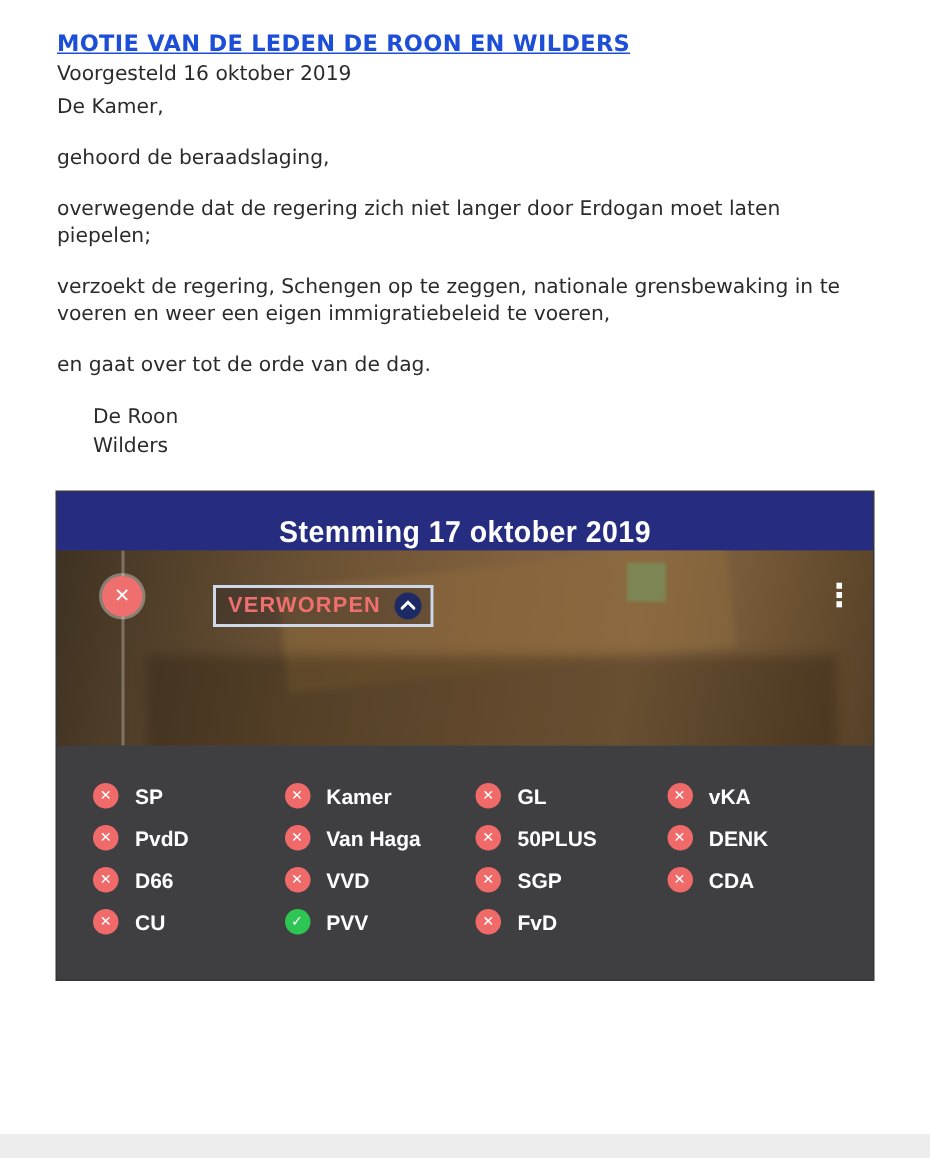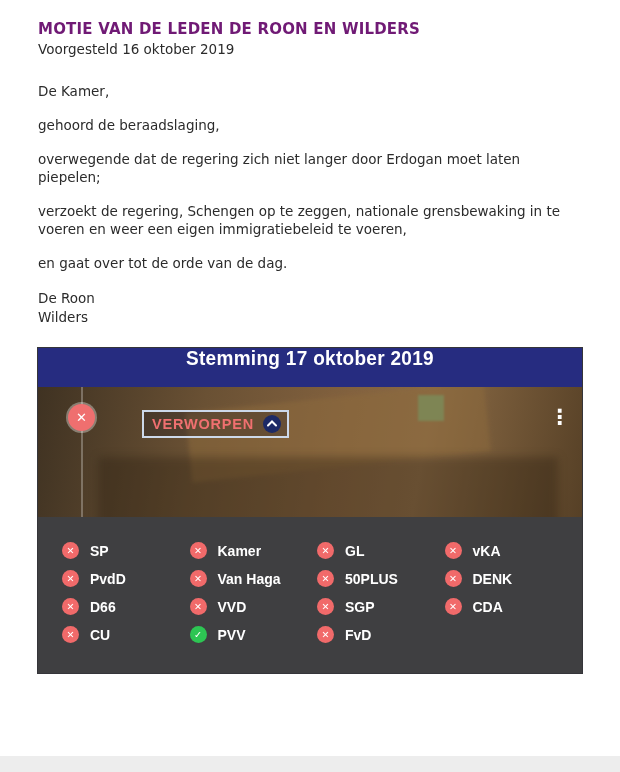--- a/index.html
+++ b/index.html
@@ -6,37 +6,37 @@
   body {
     width: 620px; height: 772px; overflow: hidden; position: relative;
     font-family: "DejaVu Sans", "Liberation Sans", sans-serif;
     color: #2b2b2b;
     -webkit-font-smoothing: antialiased;
   }
   .page { padding: 12px 38px 0 38px; }
 
   .doc-title {
     font-size: 15px; font-weight: bold; letter-spacing: .2px;
-    margin: 8px 0 3px 0; color: #701a75;
-  }
-  .doc-subtitle { font-size: 13.5px; margin-bottom: 26px; }
+    margin: 8px 0 3px 0; color: #1d4ed8; text-decoration: underline;
+  }
+  .doc-subtitle { font-size: 13.5px; margin-bottom: 6px; }
 
   .doc-body p.para {
     font-size: 13.5px; line-height: 1.33; margin: 0 0 16px 0; max-width: 548px;
   }
-  .signatures { font-size: 13.5px; line-height: 1.45; margin-top: 2px; }
+  .signatures { font-size: 13.5px; line-height: 1.45; margin-top: 2px; margin-left: 24px; }
 
   
   .vote-card {
     width: 544px; margin-top: 20px; background: #3f3f41;
     box-shadow: 0 0 0 1px #35353a;
   }
   .vote-header {
     height: 39px; background: #262c80; display: flex;
-    align-items: flex-start; justify-content: center;
+    align-items: flex-end; justify-content: center;
   }
   .vote-header span {
     color: #ffffff; font-weight: bold; font-size: 19px;
     letter-spacing: .3px; transform: scaleY(1.06);
     font-family: "Liberation Sans", sans-serif;
   }
 
   .vote-photo {
     position: relative; height: 130px; overflow: hidden;
     background: linear-gradient(100deg, #3f3222 0%, #6a5134 30%, #82613e 55%, #8a6a45 70%, #564026 100%);

